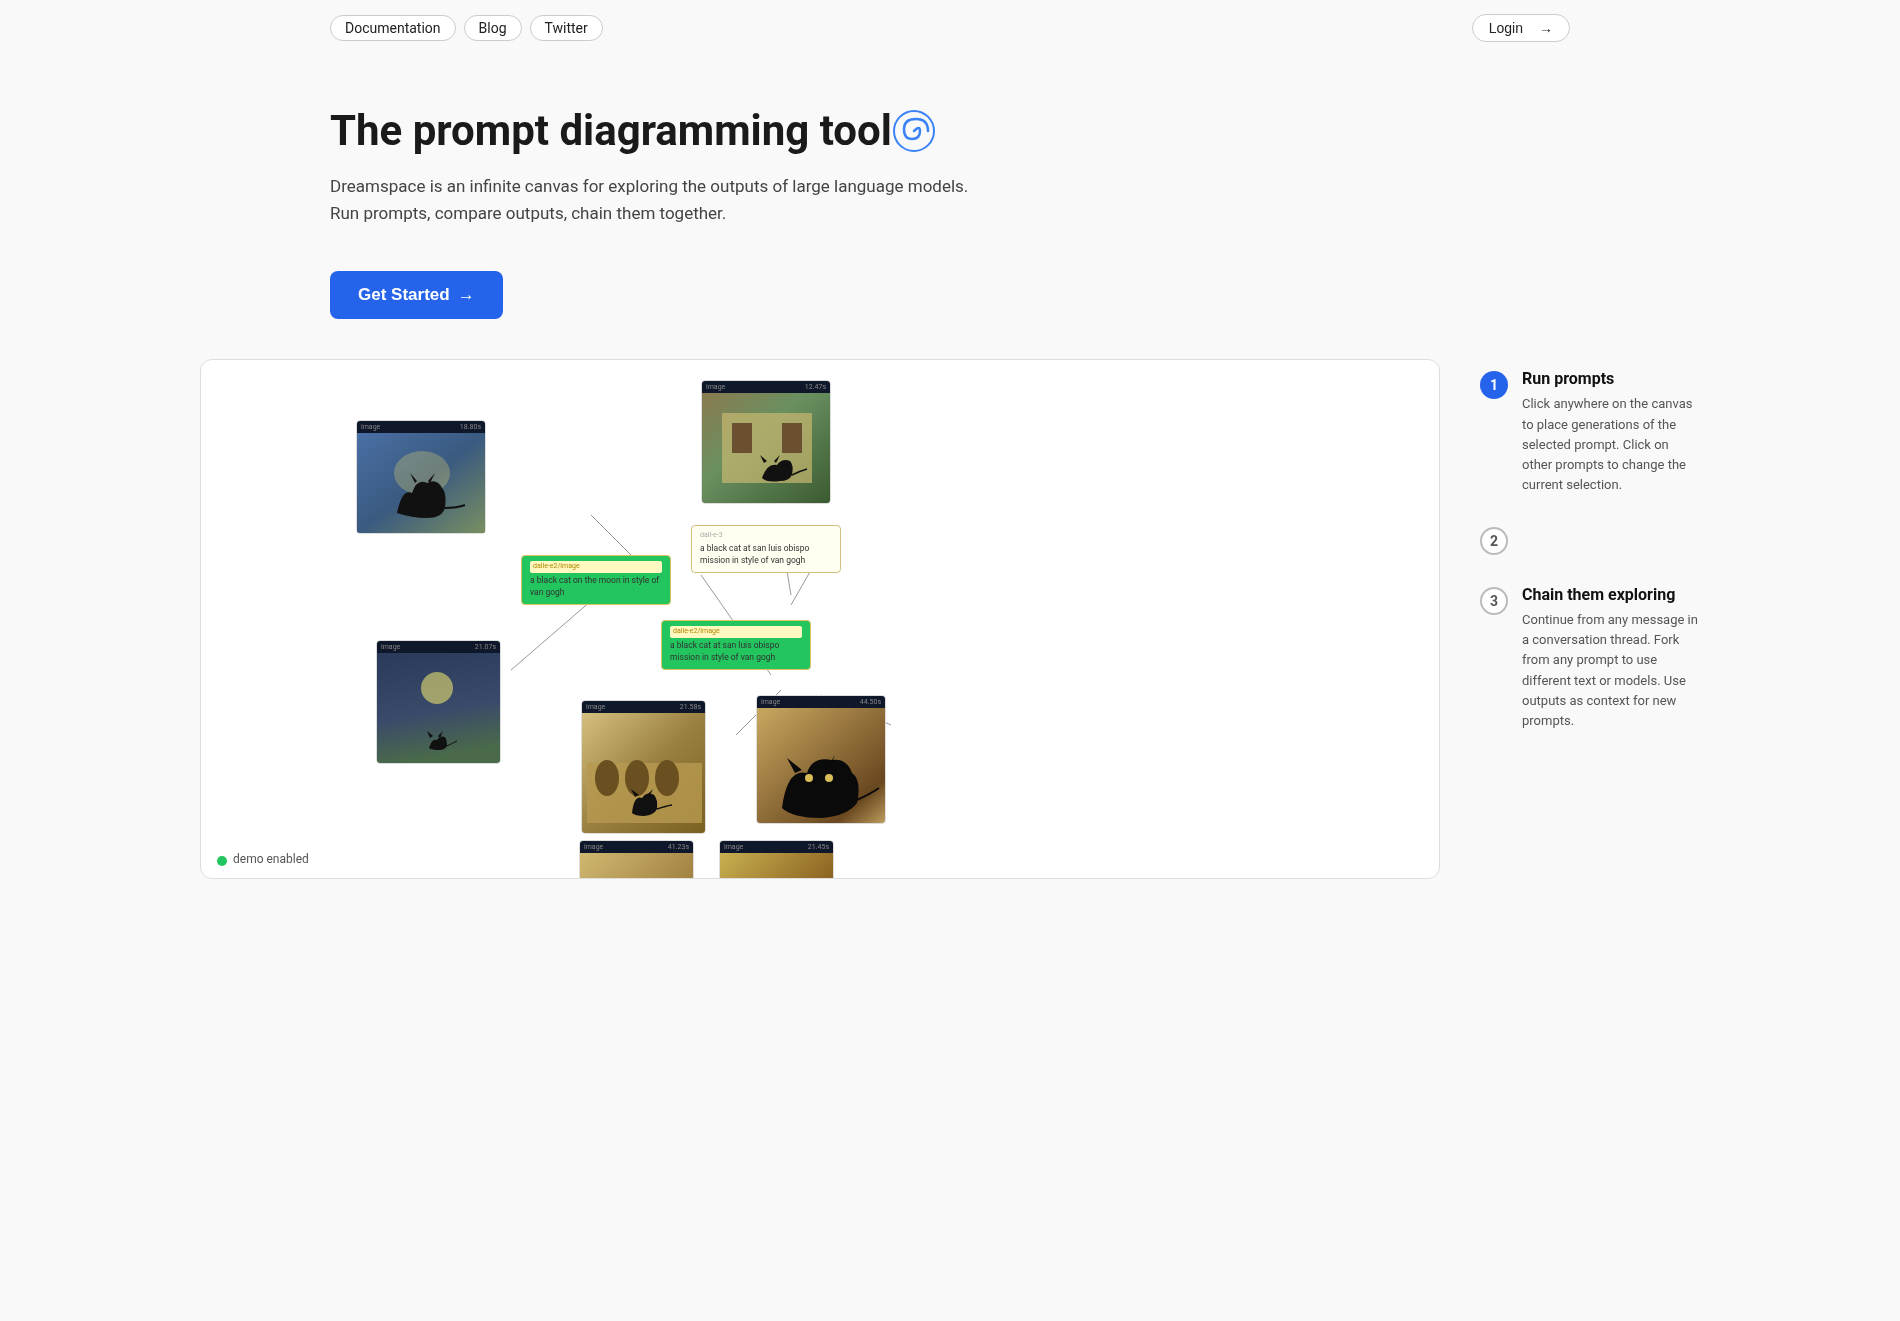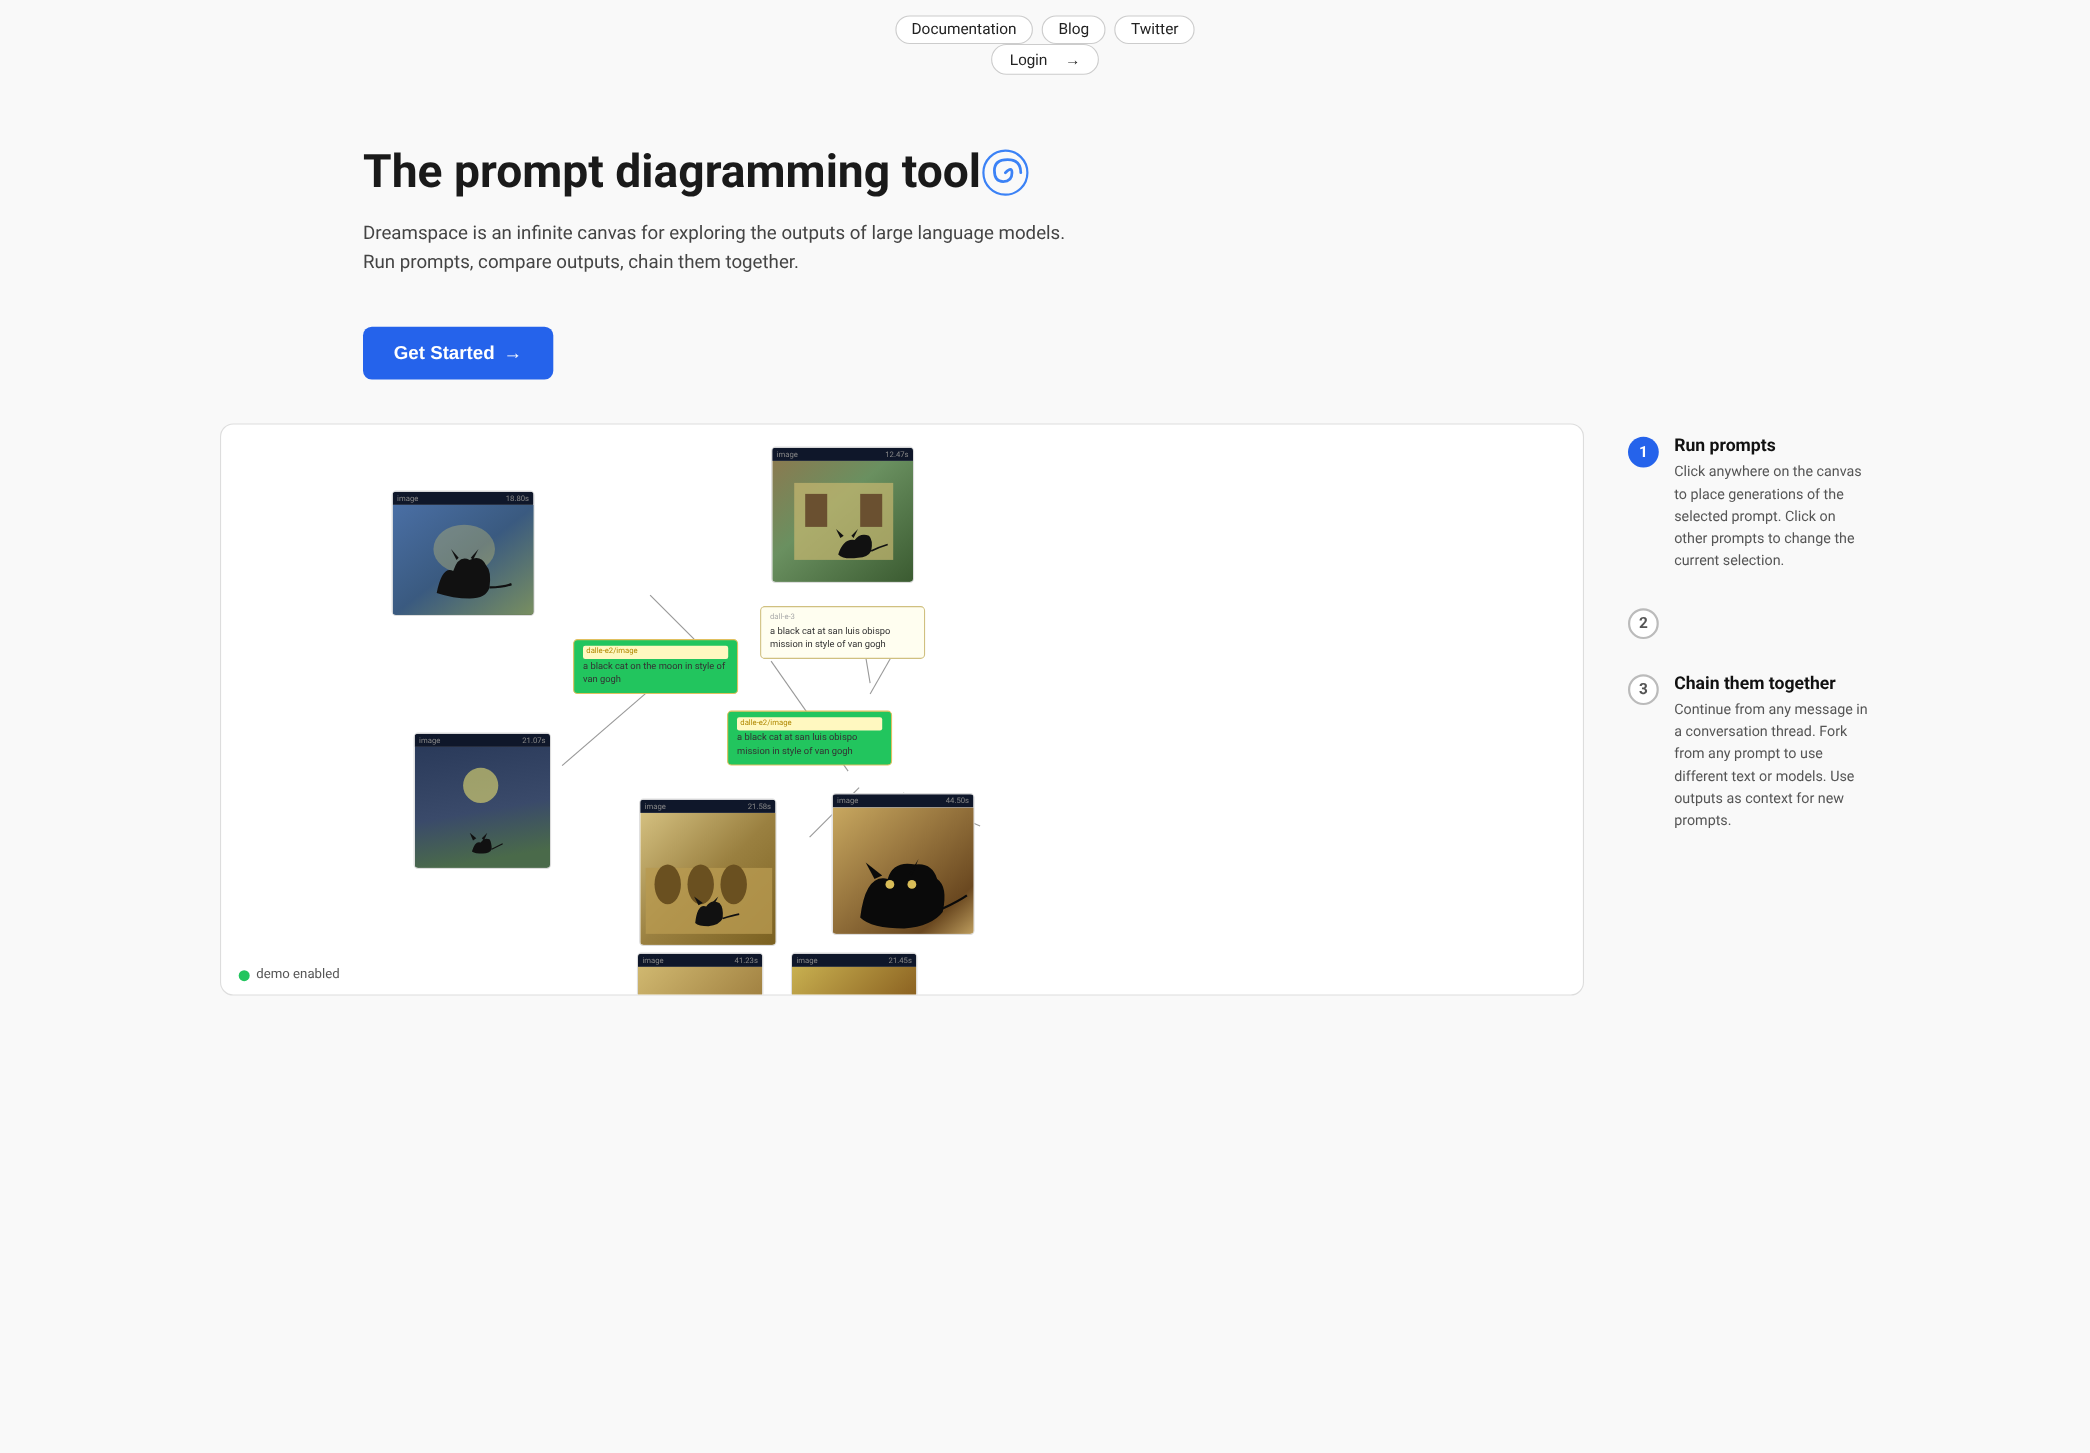--- a/index.html
+++ b/index.html
@@ -9,21 +9,20 @@
       color: #1a1a1a;
       min-height: 1321px;
     }
     
     nav {
       display: flex;
       justify-content: space-between;
       align-items: center;
       padding: 14px 330px;
       background: #f9f9f9;
-      flex-direction: column;
     }
     .nav-links { display: flex; gap: 8px; }
     .nav-link {
       border: 1.5px solid #ccc;
       border-radius: 20px;
       padding: 4px 14px;
       font-size: 14px;
       cursor: pointer;
       background: white;
       color: #222;
@@ -448,20 +447,20 @@
       </div>
     </div>
 
     <div class="step">
       <div class="step-num outline">2</div>
     </div>
 
     <div class="step">
       <div class="step-num outline">3</div>
       <div class="step-content">
-        <div class="step-title">Chain them together</div>
+        <div class="step-title">Chain them exploring</div>
         <div class="step-desc">Continue from any message in a conversation thread. Fork from any prompt to use different text or models. Use outputs as context for new prompts.</div>
       </div>
     </div>
 
   </div>
 
 </div>
 
 </body></html>

